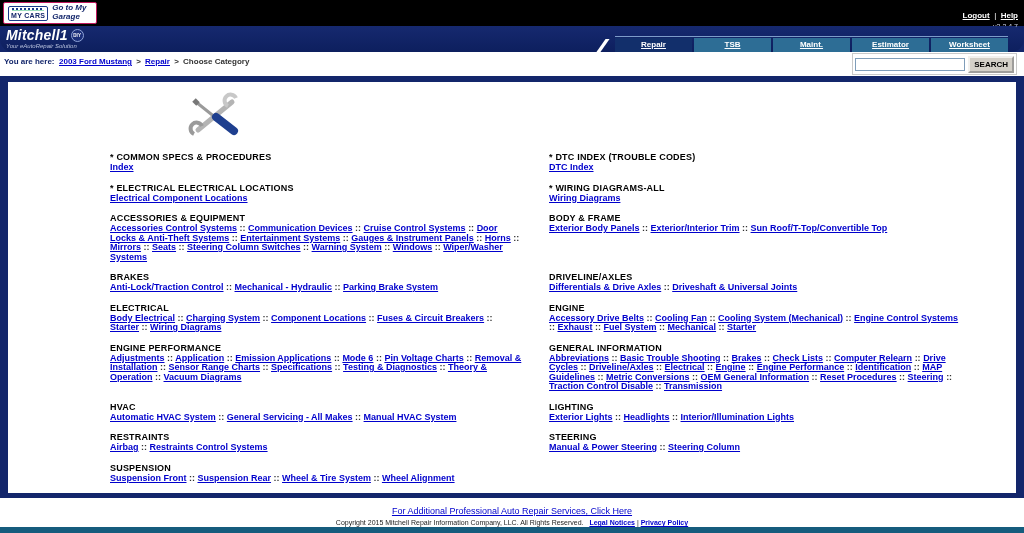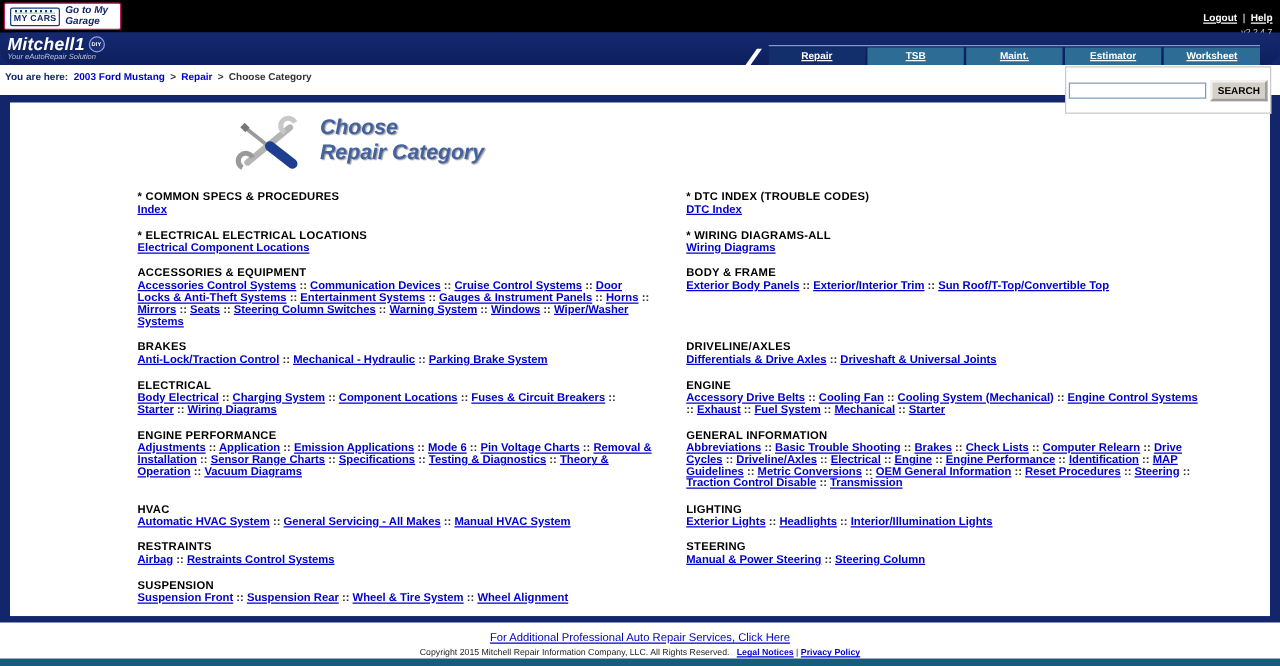--- a/index.html
+++ b/index.html
@@ -32,24 +32,24 @@
   .tabs-region { position:absolute; right:16px; bottom:0; display:flex; align-items:flex-end; }
   .tab-slash { width:4px; height:13px; background:#fff; transform:skewX(-35deg); margin-right:10px; }
   .tabs { display:flex; gap:2px; border-top:1px solid #7d9cc9; padding-top:1px; }
   .tab { width:77px; height:14px; background:#2d6d95; color:#fff; font-size:8px; font-weight:bold;
          text-align:center; line-height:14px; text-decoration:underline; cursor:pointer; }
   .tab.active { background:#122f6b; }
 
   
   .utilrow { height:24px; background:#fff; position:relative; }
   .breadcrumb { position:absolute; left:4px; top:5px; font-size:8px; font-weight:bold; color:#13266b; }
-  .breadcrumb a { color:#0000cc; cursor:pointer; }
+  .breadcrumb a { color:#0000cc; text-decoration:underline; cursor:pointer; }
   .crumb-sep { color:#333; padding:0 2px; }
   .crumb-current { color:#333; }
-  .search-box { position:absolute; right:7px; top:1px; height:38px; display:flex; align-items:center;
+  .search-box { position:absolute; right:7px; top:1px; height:22px; display:flex; align-items:center;
                 gap:3px; padding:0 2px; border:1px solid #c9c9c9; background:#fff; }
   .search-box input { width:110px; height:13px; border:1px solid #7f9db9; font-size:9px; padding:0 2px; }
   .search-box button { height:17px; font-size:8px; font-weight:bold; font-family:"Liberation Sans",sans-serif;
                        background:#d4d0c8; border:2px outset #f2f1ee; color:#000; padding:0 4px; cursor:pointer; }
 
   .sepband { height:6px; background:#13266b; }
 
   
   .contentwrap { background:#13266b; padding:0 8px; }
   .content { background:#fff; height:411px; overflow:hidden; }
@@ -136,24 +136,20 @@
       <svg width="58" height="46" viewBox="0 0 58 46">
 
         <path d="M12 38 L46 10" stroke="#b4b4b4" stroke-width="5" stroke-linecap="round"></path>
         <path d="M8 42 a6 6 0 1 1 8 -8" stroke="#9a9a9a" stroke-width="4" fill="none"></path>
         <path d="M50 6 a6 6 0 1 0 -8 8" stroke="#c8c8c8" stroke-width="4" fill="none"></path>
 
         <path d="M10 10 L30 26" stroke="#9a9a9a" stroke-width="3" stroke-linecap="round"></path>
         <path d="M8 8 L12 12" stroke="#777" stroke-width="5" stroke-linecap="butt"></path>
         <path d="M30 25 L48 39" stroke="#1e3f8f" stroke-width="8" stroke-linecap="round"></path>
       </svg>
-      <div class="page-title">
-        <div>Choose</div>
-        <div>Repair Category</div>
-      </div>
     </div>
     <div class="categories" id="categories">
         <div>
           <div class="cat-section">
             <div class="cat-title">* COMMON SPECS &amp; PROCEDURES</div>
             <div class="cat-links"><a>Index</a></div>
           </div>
         </div>
         <div>
           <div class="cat-section">

